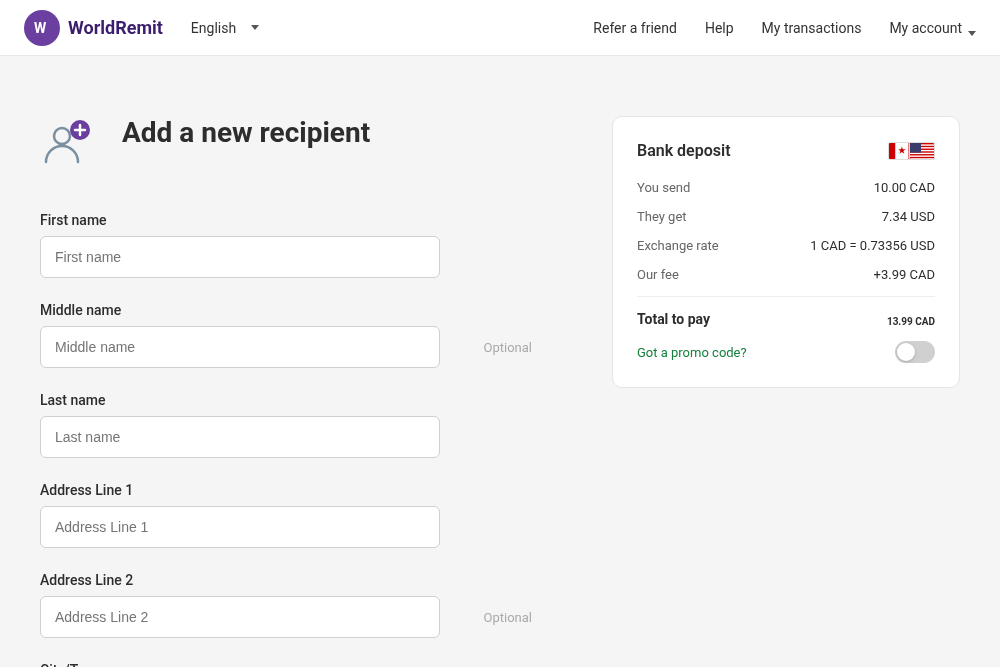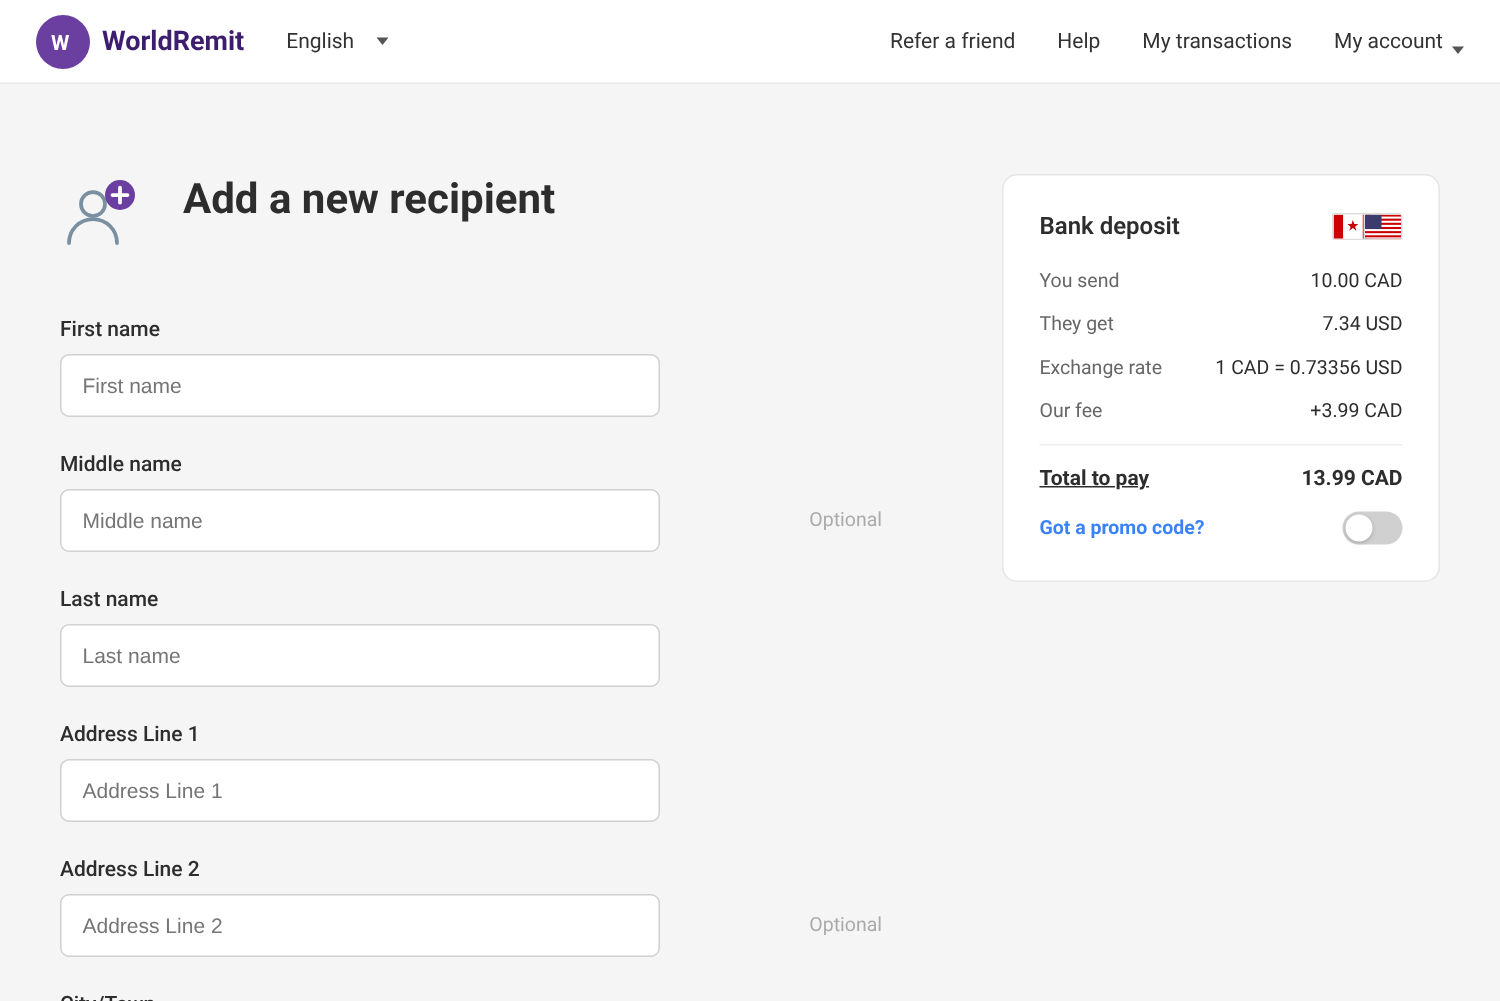--- a/index.html
+++ b/index.html
@@ -149,21 +149,21 @@
       position: absolute;
       right: 20px;
       top: 50%;
       transform: translateY(-50%);
       font-size: 13px;
       color: #aaa;
     }
 
     
     .summary-card {
-      width: 292px;
+      width: 348px;
       flex-shrink: 0;
       background: #fff;
       border: 1px solid #e5e5e5;
       border-radius: 10px;
       padding: 24px;
     }
     .summary-header {
       display: flex;
       align-items: center;
       justify-content: space-between;
@@ -194,37 +194,35 @@
     }
     .summary-divider {
       height: 1px;
       background: #eee;
       margin: 14px 0;
     }
     .summary-total-label {
       font-size: 14px;
       font-weight: 700;
       color: #2d2d2d;
-      text-decoration: underline;
     }
     .summary-total-value {
-      font-size: 14px;
+      font-size: 10px;
       font-weight: 700;
       color: #2d2d2d;
     }
     .promo-row {
       display: flex;
       justify-content: space-between;
       align-items: center;
       margin-top: 14px;
     }
     .promo-label {
       font-size: 13px;
-      color: #3b82f6;
-      font-weight: bold;
+      color: #15803d;
     }
     
     .toggle {
       width: 40px;
       height: 22px;
       background: #d0d0d0;
       border-radius: 11px;
       position: relative;
       cursor: pointer;
     }

